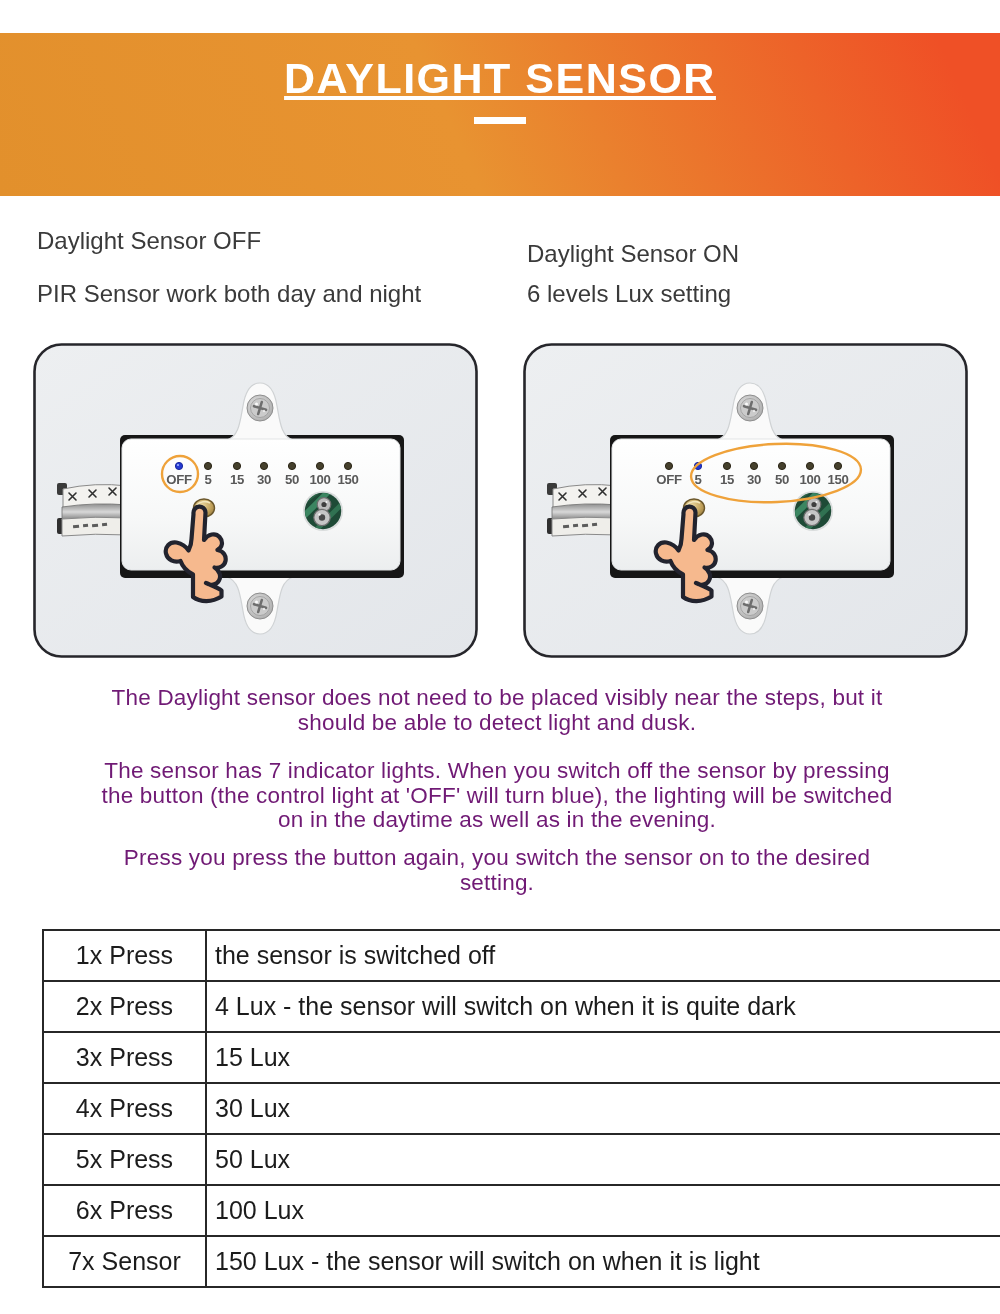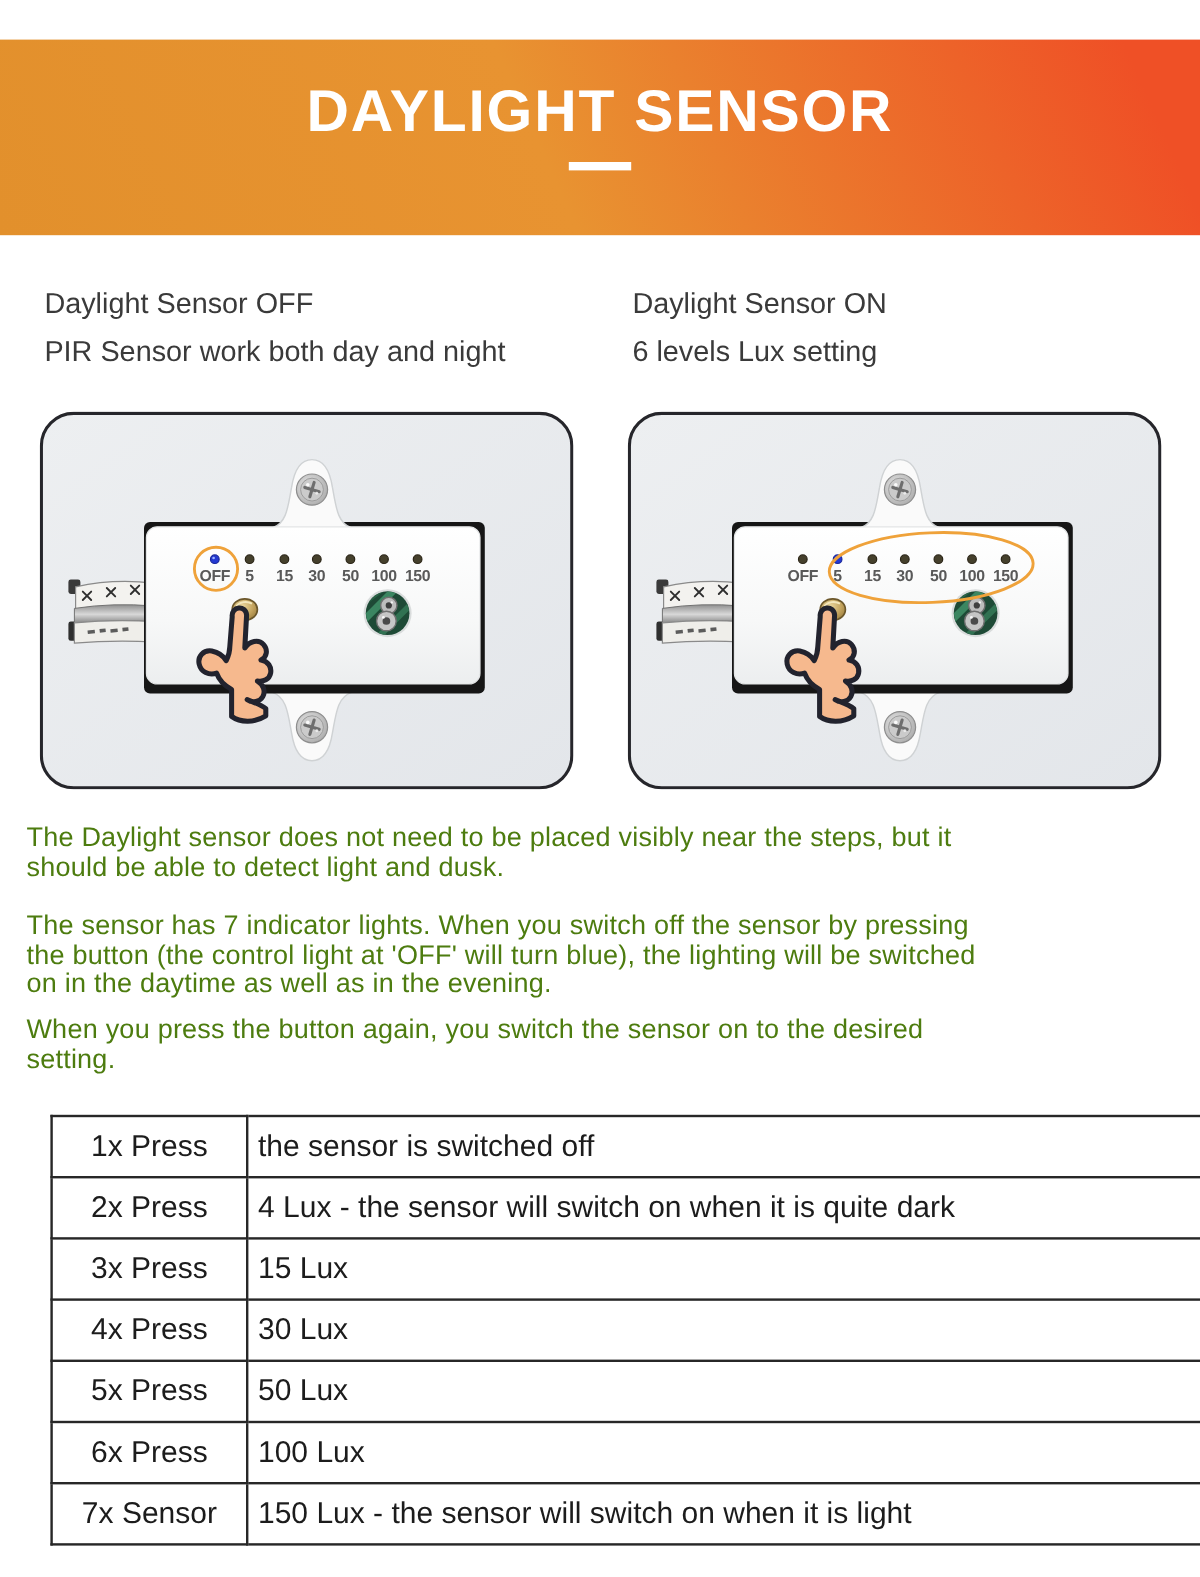--- a/index.html
+++ b/index.html
@@ -1,40 +1,40 @@
 <!DOCTYPE html>
 <html><head>
 <meta charset="utf-8">
 <style>
   html,body{margin:0;padding:0;background:#fff;font-family:"Liberation Sans",sans-serif;}
   .page{position:relative;width:1000px;height:1314px;background:#ffffff;overflow:hidden;}
 
   
   .banner{position:absolute;left:0;top:33px;width:1000px;height:163px;
           background:linear-gradient(66deg,#e2902c 0%,#e89331 45%,#ef5026 94%);}
-  .banner-title{margin-top:36px;text-align:center;color:#ffffff;font-size:49px;
-                font-weight:bold;letter-spacing:1.5px;line-height:1;}
+  .banner-title{margin-top:24px;text-align:center;color:#ffffff;font-size:43px;
+                font-weight:bold;letter-spacing:1.5px;line-height:1;text-decoration:underline;}
   .banner-dash{width:52px;height:7px;background:#ffffff;margin:17px auto 0;}
 
   
   .intro{position:absolute;font-size:24px;color:#3a3a3a;white-space:nowrap;line-height:1.1;}
-  .intro.lt{left:37px;top:241px;}
+  .intro.lt{left:37px;top:228px;}
   .intro.ls{left:37px;top:281px;}
   .intro.rt{left:527px;top:241px;}
   .intro.rs{left:527px;top:281px;}
 
   
   .device-panel{position:absolute;top:343px;}
   .device-panel text{font-family:"Liberation Sans",sans-serif;}
   #panel-0{left:33px;}
   #panel-1{left:523px;}
 
   
-  .para{position:absolute;left:22px;width:930px;font-size:22.5px;line-height:24.5px;
-        color:#4d7c0f;letter-spacing:0.2px;white-space:pre-line;margin:0;}
+  .para{position:absolute;left:32px;width:930px;font-size:22.5px;line-height:24.5px;
+        color:#701a75;letter-spacing:0.2px;white-space:pre-line;margin:0;text-align:center;}
   .para.p1{top:686px;}
   .para.p2{top:759px;}
   .para.p3{top:846px;}
 
   
   .press-table{position:absolute;left:42px;top:929px;width:991px;
                border-collapse:collapse;table-layout:fixed;}
   .press-table td{border:2px solid #272727;height:47px;font-size:25px;color:#1c1c1c;}
   .press-table td.press{width:159px;text-align:center;}
   .press-table td.result{padding-left:8px;}
@@ -283,21 +283,21 @@
     C131.5 204 136.5 198.5 143.5 199.5 C148.5 200.5 153 203.5 155.5 207.5
     C157.5 203.5 158.5 199.5 158.5 196 Z" fill="#f6b98e" stroke="#22232e" stroke-width="4.2" stroke-linejoin="round"></path>
       <ellipse cx="253" cy="130" rx="85" ry="29" fill="none" stroke="#efa23a" stroke-width="2.4" transform="rotate(-2.5 253 130)"></ellipse>
     </svg>
 
   <p class="para p1">The Daylight sensor does not need to be placed visibly near the steps, but it
 should be able to detect light and dusk.</p>
   <p class="para p2">The sensor has 7 indicator lights. When you switch off the sensor by pressing
 the button (the control light at 'OFF' will turn blue), the lighting will be switched
 on in the daytime as well as in the evening.</p>
-  <p class="para p3">When you press the button again, you switch the sensor on to the desired
+  <p class="para p3">Press you press the button again, you switch the sensor on to the desired
 setting.</p>
 
   <table class="press-table">
     <tbody>
       <tr>
         <td class="press">1x Press</td>
         <td class="result">the sensor is switched off</td>
       </tr>
       <tr>
         <td class="press">2x Press</td>

